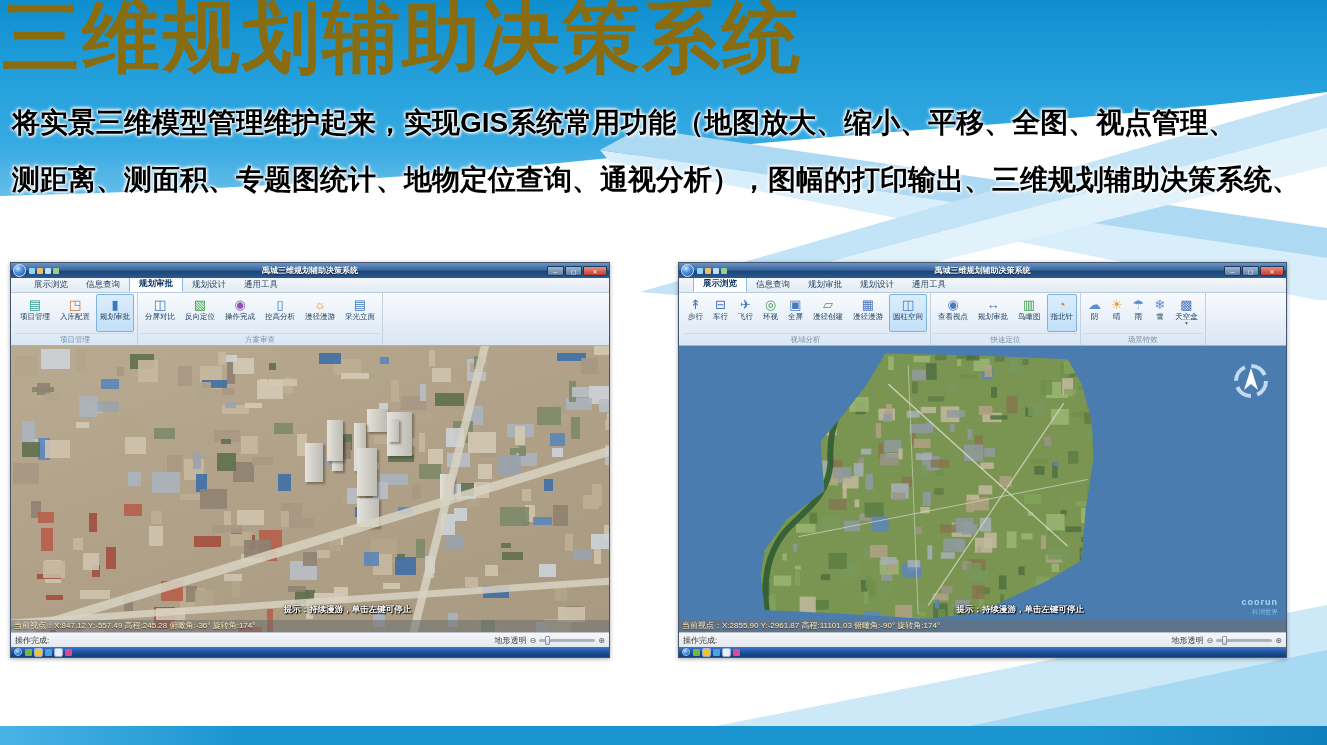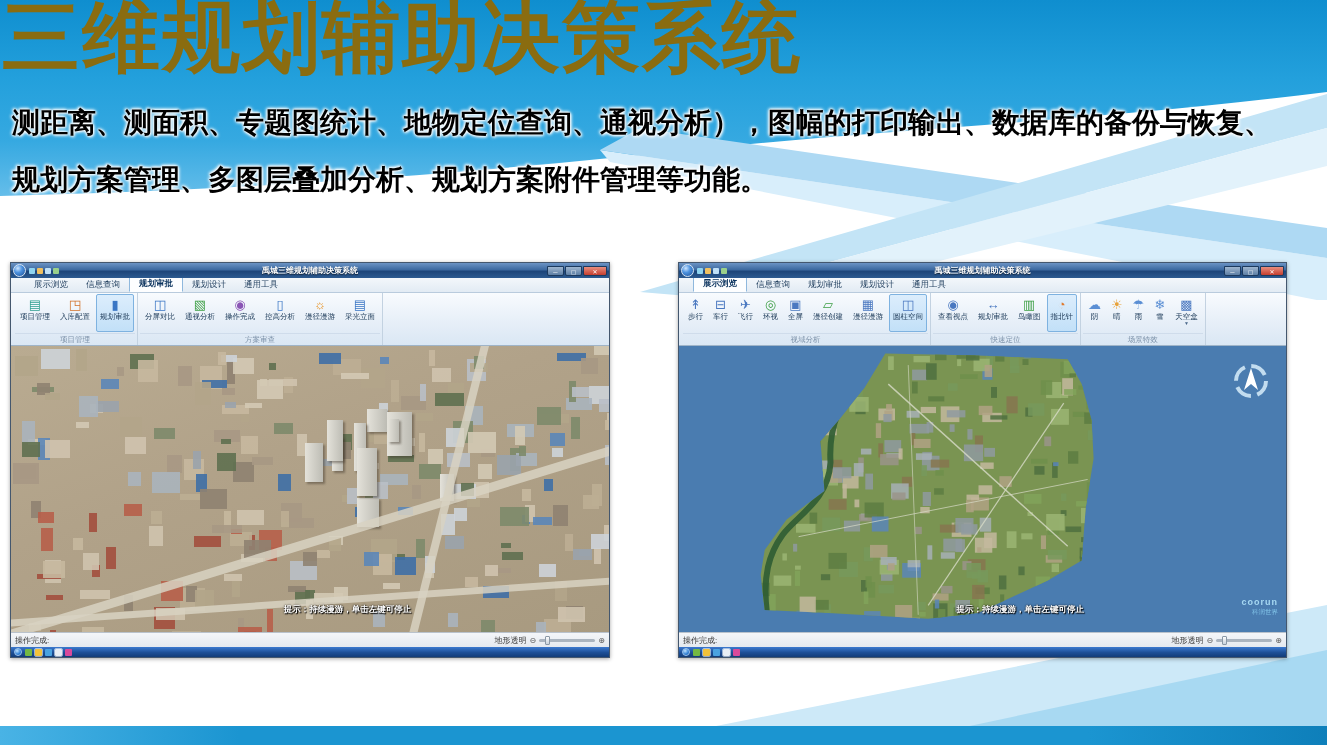--- a/index.html
+++ b/index.html
@@ -109,22 +109,22 @@
   <path d="M700,297 L1327,128 L1327,166 L780,300 Z" fill="#e2f2fb"></path>
 </svg>
 <svg id="deco-bottom" viewBox="0 0 1327 140" preserveAspectRatio="none">
   <path d="M620,140 L1327,0 L1327,140 Z" fill="#cde9f8"></path>
   <path d="M880,140 L1327,45 L1327,140 Z" fill="#a8d9f2"></path>
 </svg>
 <div id="footerbar"></div>
 
 <div id="slide-title">三维规划辅助决策系统</div>
 <div id="slide-body">
-  <div class="body-line">测距离、测面积、专题图统计、地物定位查询、通视分析），图幅的打印输出、数据库的备份与恢复、</div>
-  <div class="body-line">规划方案管理、多图层叠加分析、规划方案附件管理等功能。</div>
+  <div class="body-line">将实景三维模型管理维护起来，实现GIS系统常用功能（地图放大、缩小、平移、全图、视点管理、</div>
+  <div class="body-line">测距离、测面积、专题图统计、地物定位查询、通视分析），图幅的打印输出、三维规划辅助决策系统、</div>
 </div>
 
 <div class="appwin" id="win-left">
     <div class="titlebar">
       <div class="orb"></div>
       <div class="qat">
         <span style="background: rgb(143, 212, 240);"></span>
         <span style="background: rgb(240, 192, 96);"></span>
         <span style="background: rgb(191, 224, 248);"></span>
         <span style="background: rgb(154, 208, 138);"></span>
@@ -162,21 +162,21 @@
         <div class="glabel">项目管理</div>
       </div>
       <div class="rgroup">
         <div class="rbuttons">
           <div class="rbtn">
             <div class="ricon" style="color: rgb(58, 118, 196);">◫</div>
             <div class="rlabel">分屏对比</div>
           </div>
           <div class="rbtn">
             <div class="ricon" style="color: rgb(63, 160, 71);">▧</div>
-            <div class="rlabel">通视分析</div>
+            <div class="rlabel">反向定位</div>
           </div>
           <div class="rbtn">
             <div class="ricon" style="color: rgb(138, 85, 181);">◉</div>
             <div class="rlabel">操作完成</div>
           </div>
           <div class="rbtn">
             <div class="ricon" style="color: rgb(58, 118, 196);">▯</div>
             <div class="rlabel">控高分析</div>
           </div>
           <div class="rbtn">
@@ -186,20 +186,21 @@
           <div class="rbtn">
             <div class="ricon" style="color: rgb(58, 118, 196);">▤</div>
             <div class="rlabel">采光立面</div>
           </div>
         </div>
         <div class="glabel">方案审查</div>
       </div>
     </div>
     <div class="map map-left">
       <div class="tip-overlay">提示：持续漫游，单击左键可停止</div>
+      <div class="vp-overlay">当前视点：X:847.12 Y:-557.49 高程:245.28 俯瞰角:-36° 旋转角:174°</div>
       <div class="block" style="left: 143px; top: 261px; width: 21px; height: 22px; background: rgb(163, 79, 62); opacity: 0.9;"></div>
       <div class="block" style="left: 216px; top: 15px; width: 8px; height: 23px; background: rgb(143, 130, 113); opacity: 0.9;"></div>
       <div class="block" style="left: 270px; top: 157px; width: 21px; height: 19px; background: rgb(167, 152, 132); opacity: 0.9;"></div>
       <div class="block" style="left: 284px; top: 244px; width: 15px; height: 14px; background: rgb(95, 112, 80); opacity: 0.9;"></div>
       <div class="block" style="left: 499px; top: 102px; width: 10px; height: 23px; background: rgb(125, 138, 106); opacity: 0.9;"></div>
       <div class="block" style="left: 273px; top: 31px; width: 9px; height: 16px; background: rgb(189, 174, 147); opacity: 0.9;"></div>
       <div class="block" style="left: 362px; top: 265px; width: 12px; height: 16px; background: rgb(170, 180, 189); opacity: 0.9;"></div>
       <div class="block" style="left: 306px; top: 204px; width: 13px; height: 8px; background: rgb(198, 184, 159); opacity: 0.9;"></div>
       <div class="block" style="left: 227px; top: 285px; width: 18px; height: 8px; background: rgb(163, 79, 62); opacity: 0.9;"></div>
       <div class="block" style="left: 352px; top: 141px; width: 10px; height: 13px; background: rgb(125, 138, 106); opacity: 0.9;"></div>
@@ -879,20 +880,21 @@
         </g>
         <g clip-path="url(#cityclip)">
           <path d="M199.3431855500821,5.720000000000001 C157.48111658456486,57.2 149.50738916256157,81.98666666666666 151.5008210180624,116.30666666666667 C149.50738916256157,154.44 117.61247947454844,169.69333333333333 103.6584564860427,188.76000000000002 C89.70443349753694,207.82666666666668 83.72413793103448,230.70666666666668 87.71100164203612,265.0266666666667" fill="none" stroke="#2f5c33" stroke-width="6" opacity="0.9"></path>
           <path d="M209.31034482758622,38.13333333333333 L388.7192118226601,200.20000000000002" stroke="#d9dcc9" stroke-width="1.4" opacity="0.8"></path>
           <path d="M249.17898193760263,259.3066666666667 L384.73234811165844,57.2" stroke="#d9dcc9" stroke-width="1.2" opacity="0.8"></path>
           <path d="M119.60591133004927,190.66666666666669 L408.6535303776683,133.46666666666667" stroke="#d9dcc9" stroke-width="1" opacity="0.7"></path>
           <path d="M229.2446633825944,19.066666666666666 L239.21182266009853,268.84000000000003" stroke="#d9dcc9" stroke-width="1" opacity="0.6"></path>
         </g>
       </svg>
       <div class="tip-overlay">提示：持续漫游，单击左键可停止</div>
+      <div class="vp-overlay">当前视点：X:2855.90 Y:-2961.87 高程:11101.03 俯瞰角:-90° 旋转角:174°</div>
       <svg class="compass" viewBox="0 0 38 38">
         <circle cx="19" cy="19" r="15" fill="none" stroke="#cfe7f6" stroke-width="4" stroke-dasharray="17 6.5" opacity="0.9"></circle>
         <polygon points="19,6 12,28 19,22 26,28" fill="#ffffff"></polygon>
       </svg>
       <div class="brandlogo">
         <div class="b1">coorun</div>
         <div class="b2">科润世界</div>
       </div>
     </div>
     <div class="statusbar">

